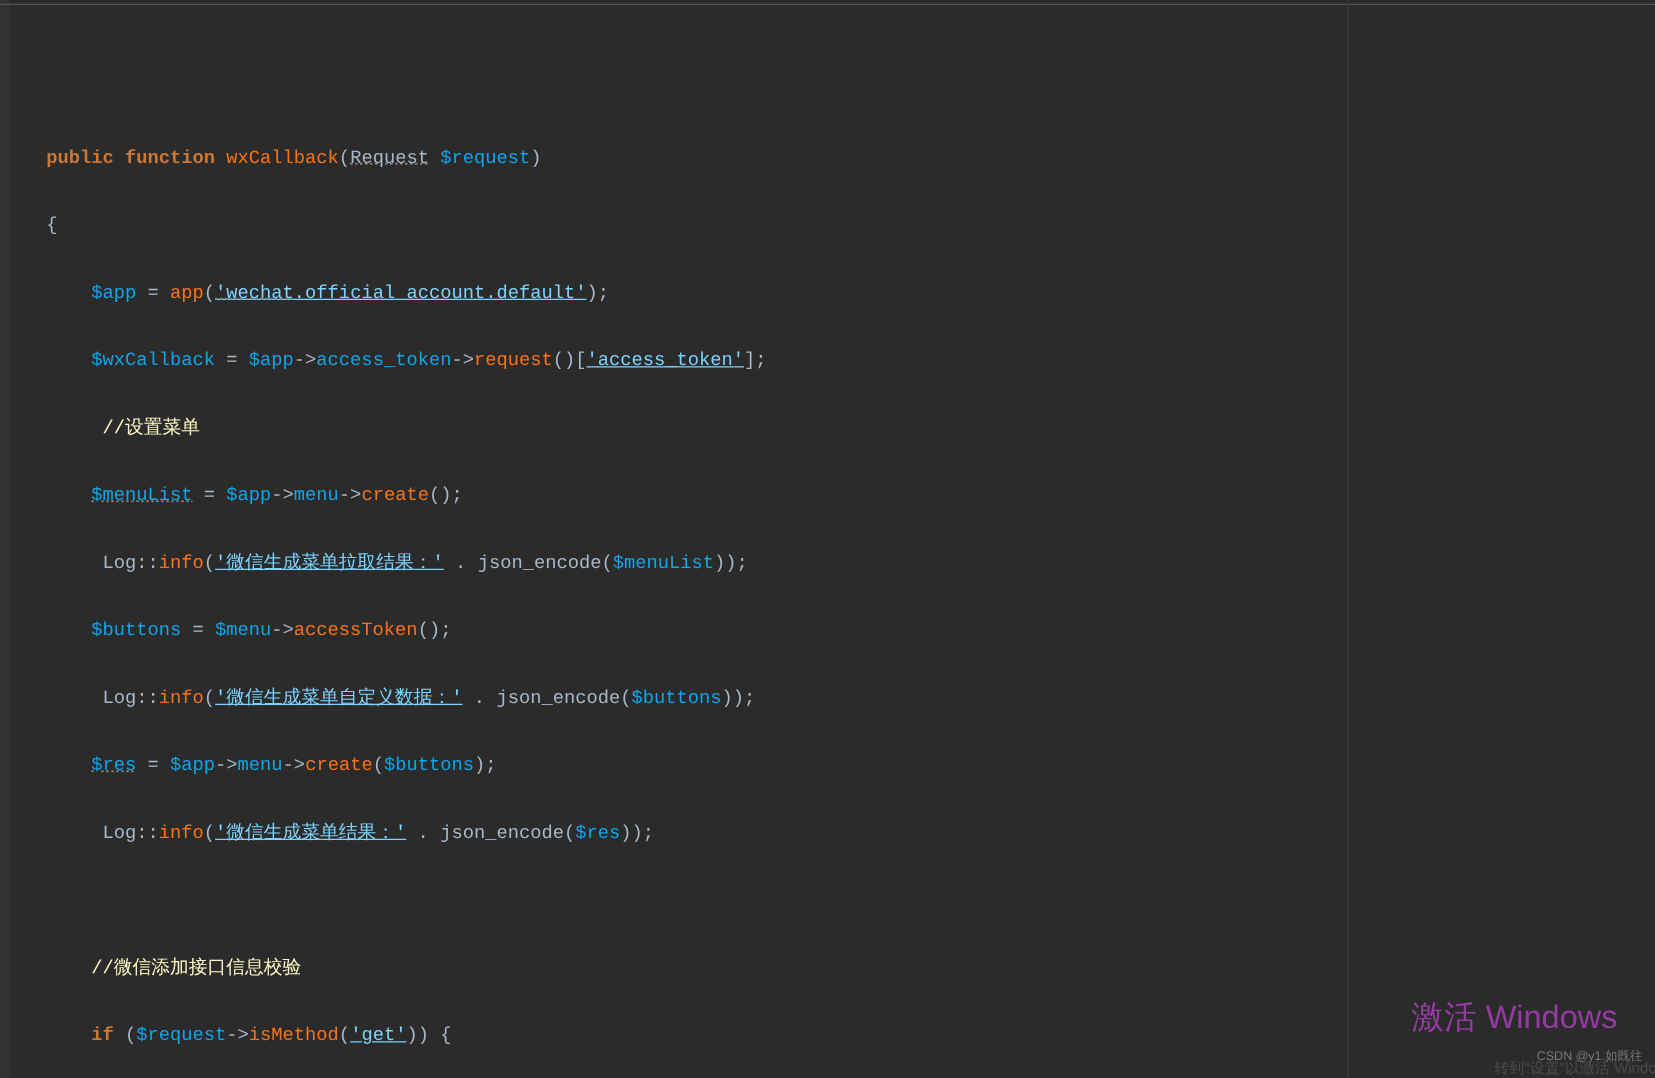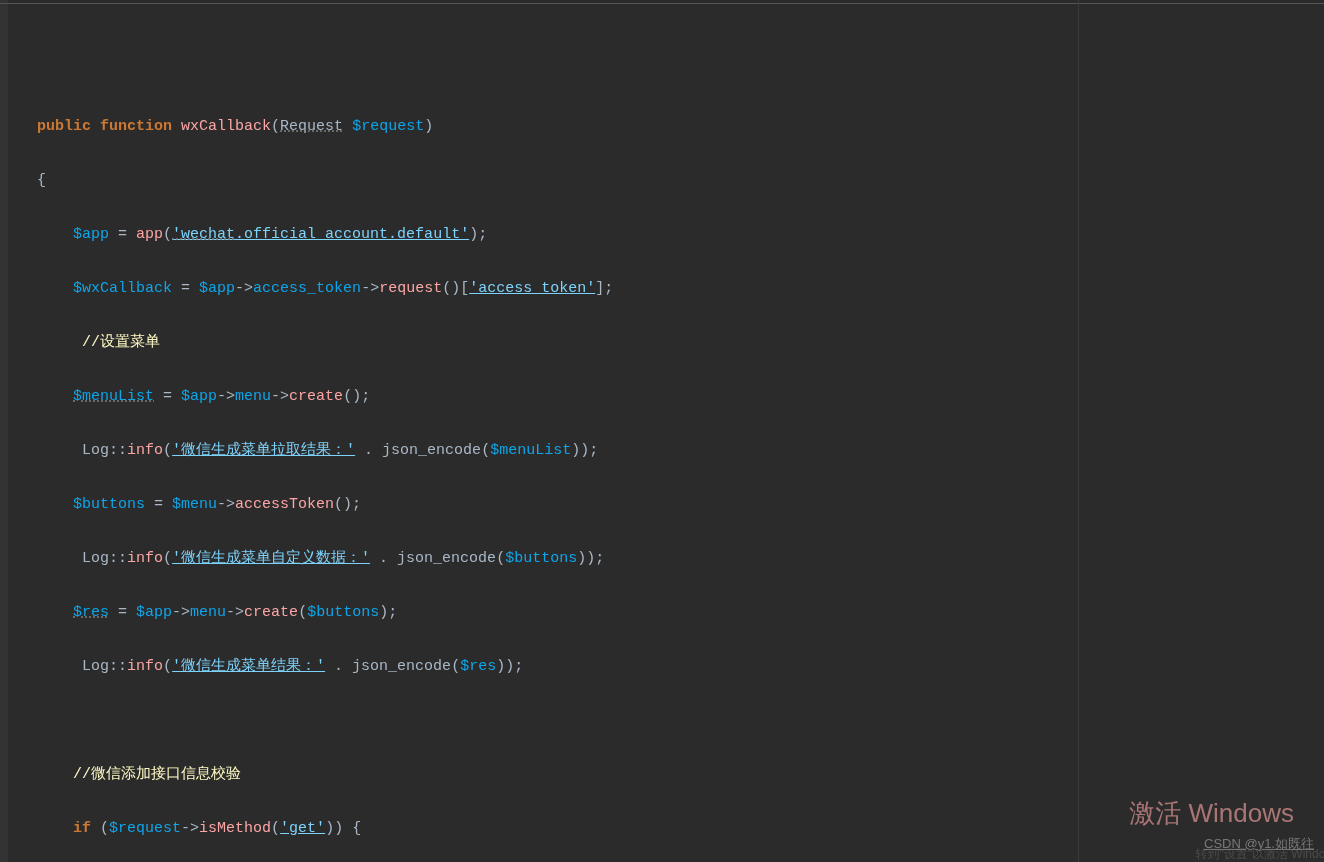--- a/index.html
+++ b/index.html
@@ -24,44 +24,43 @@
   .gutter {
     position: absolute;
     left: 0;
     top: 0;
     width: 8px;
     height: 100%;
     background: #313335;
   }
   .line { height: 27px; }
   .kw { color: #cc7832; font-weight: bold; }
-  .fn { color: #fca5a5; }
+  .fn { color: #f97316; }
   .var { color: #0ea5e9; }
   .str { color: #7dd3fc; text-decoration: underline; }
   .cmt { color: #fef9c3; }
   .punc { color: #a9b7c6; }
   .underline { text-decoration: underline #808080 dotted; }
   .watermark1 {
     position: absolute;
     right: 40px;
     bottom: 30px;
-    color: #fca5a5;
+    color: #d946ef;
     font-size: 26px;
     font-family: "Microsoft YaHei", sans-serif;
     opacity: 0.6;
     text-align: right;
   }
   .watermark2 {
     position: absolute;
     right: 20px;
     bottom: 12px;
     color: #787878;
-    font-size: 13px;
+    font-size: 10px;
     font-family: "Microsoft YaHei", sans-serif;
-    text-decoration: underline;
   }
   .watermark3 {
     position: absolute;
     right: 0px;
     bottom: 1px;
     color: #606060;
     font-size: 12px;
     font-family: "Microsoft YaHei", sans-serif;
     opacity: 0.6;
   }

